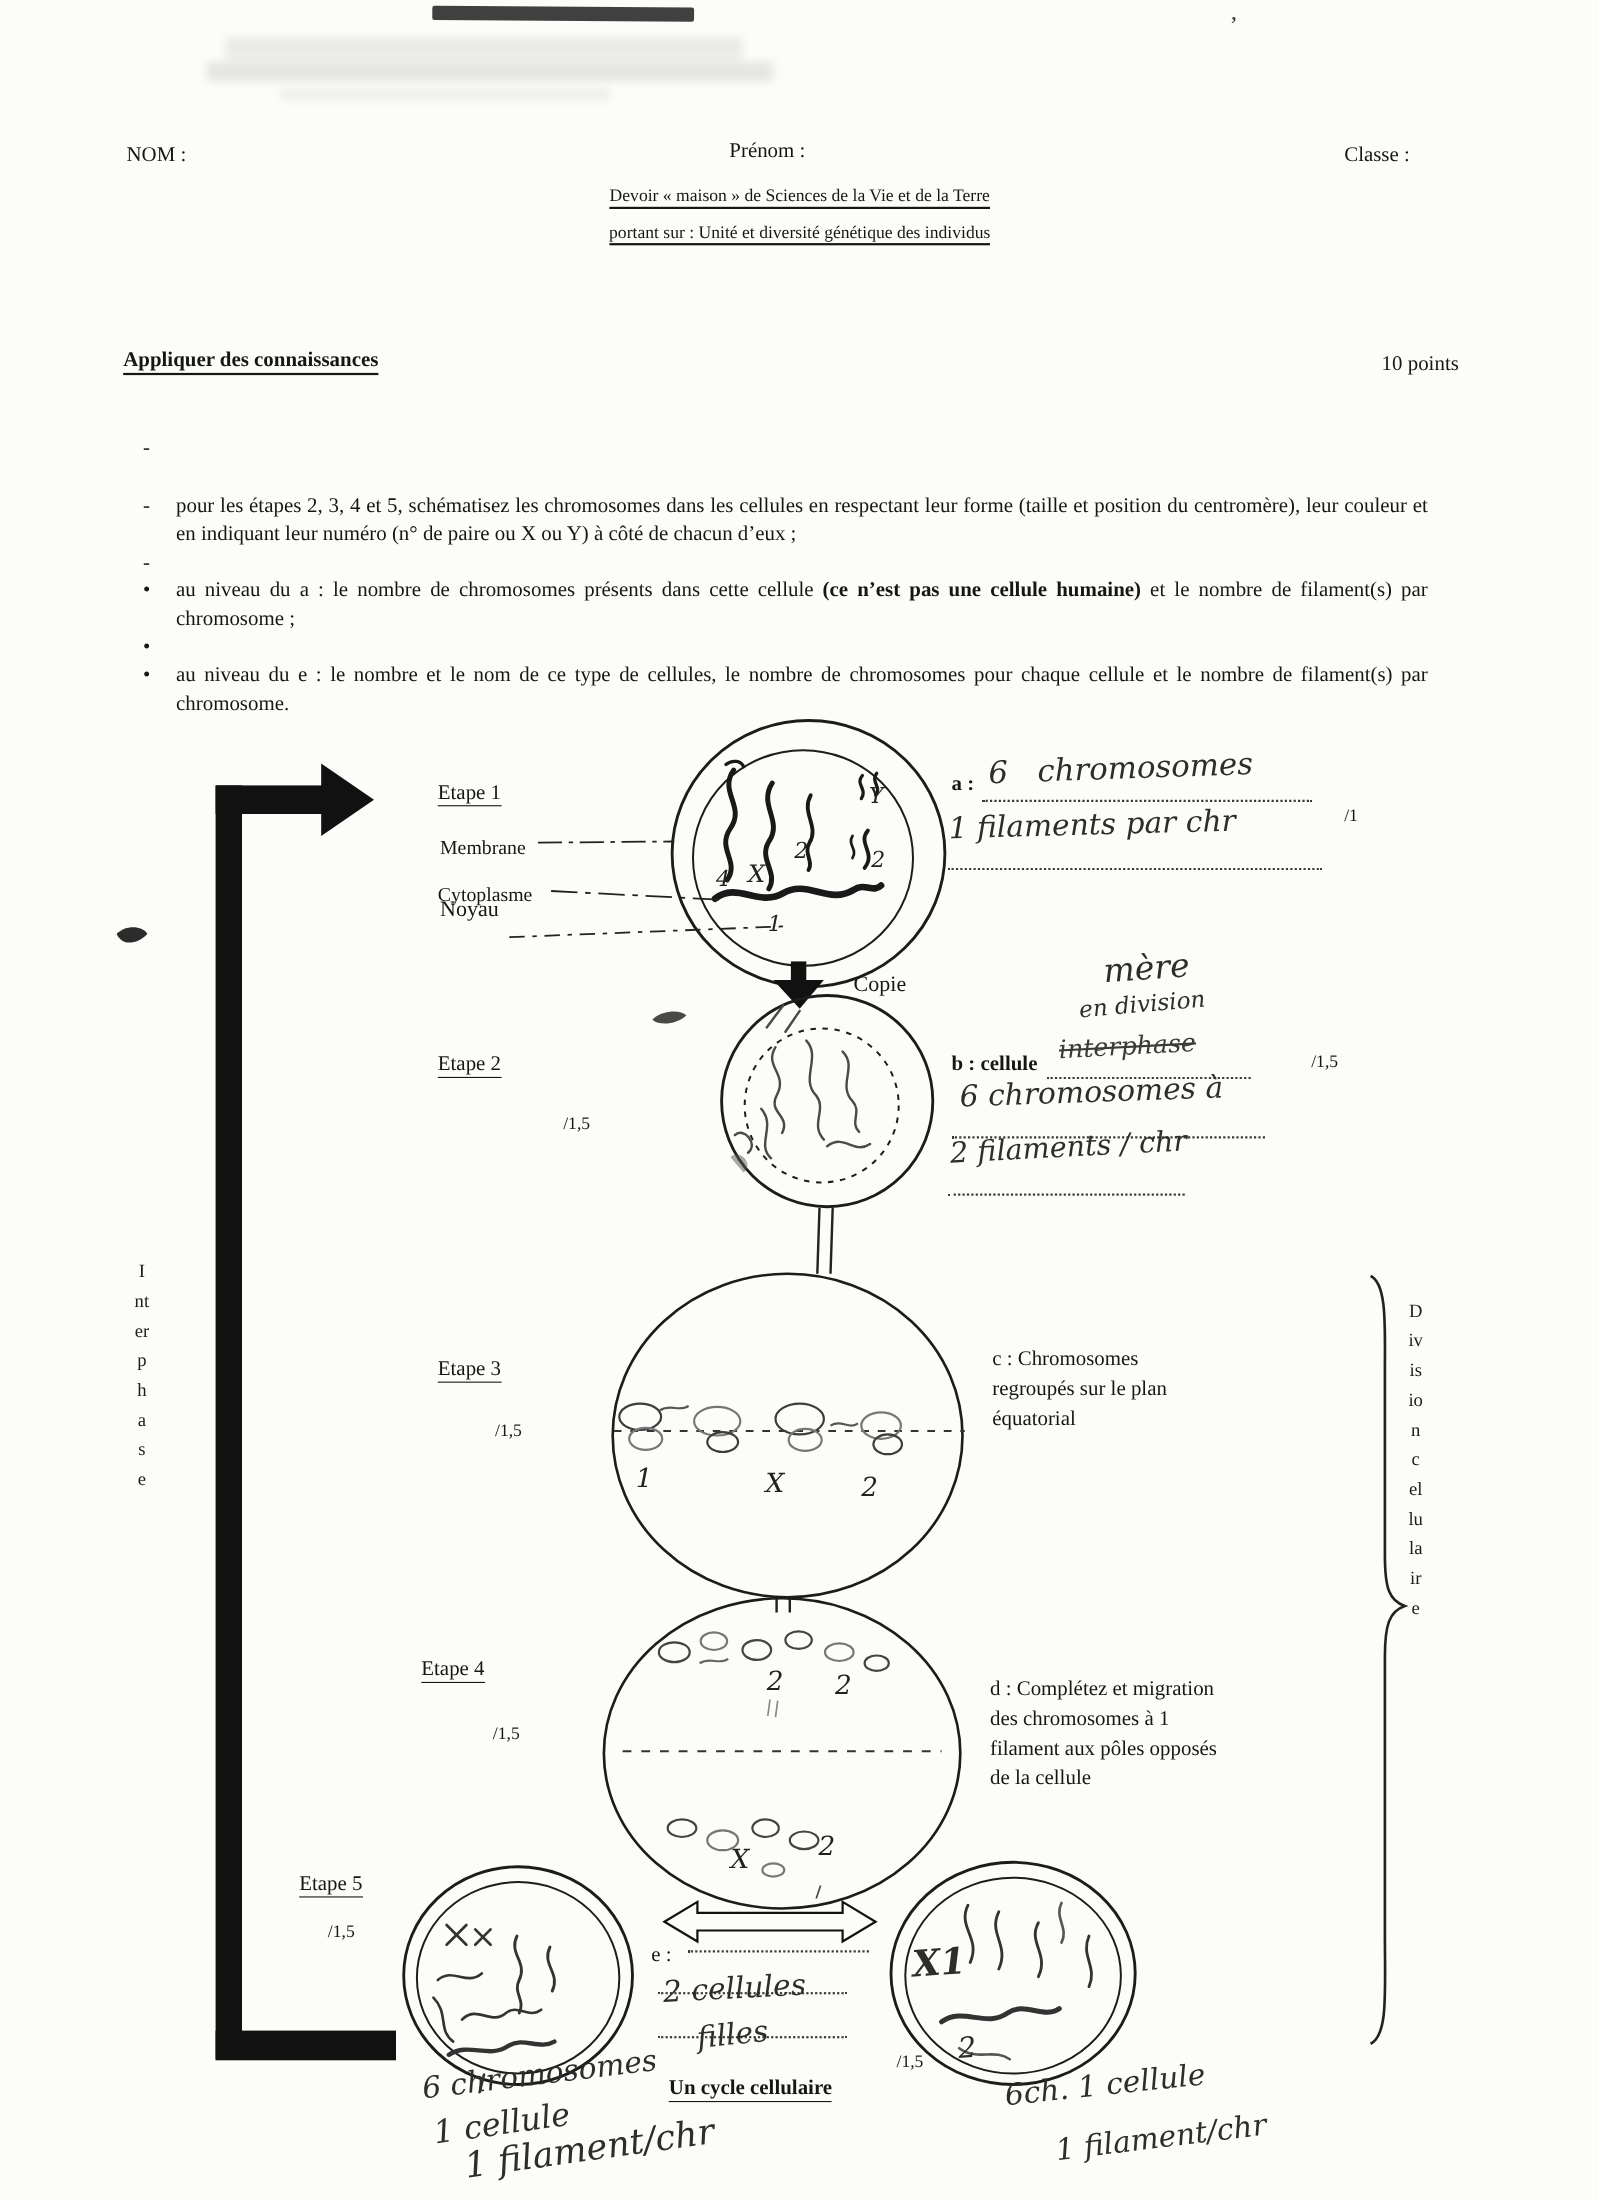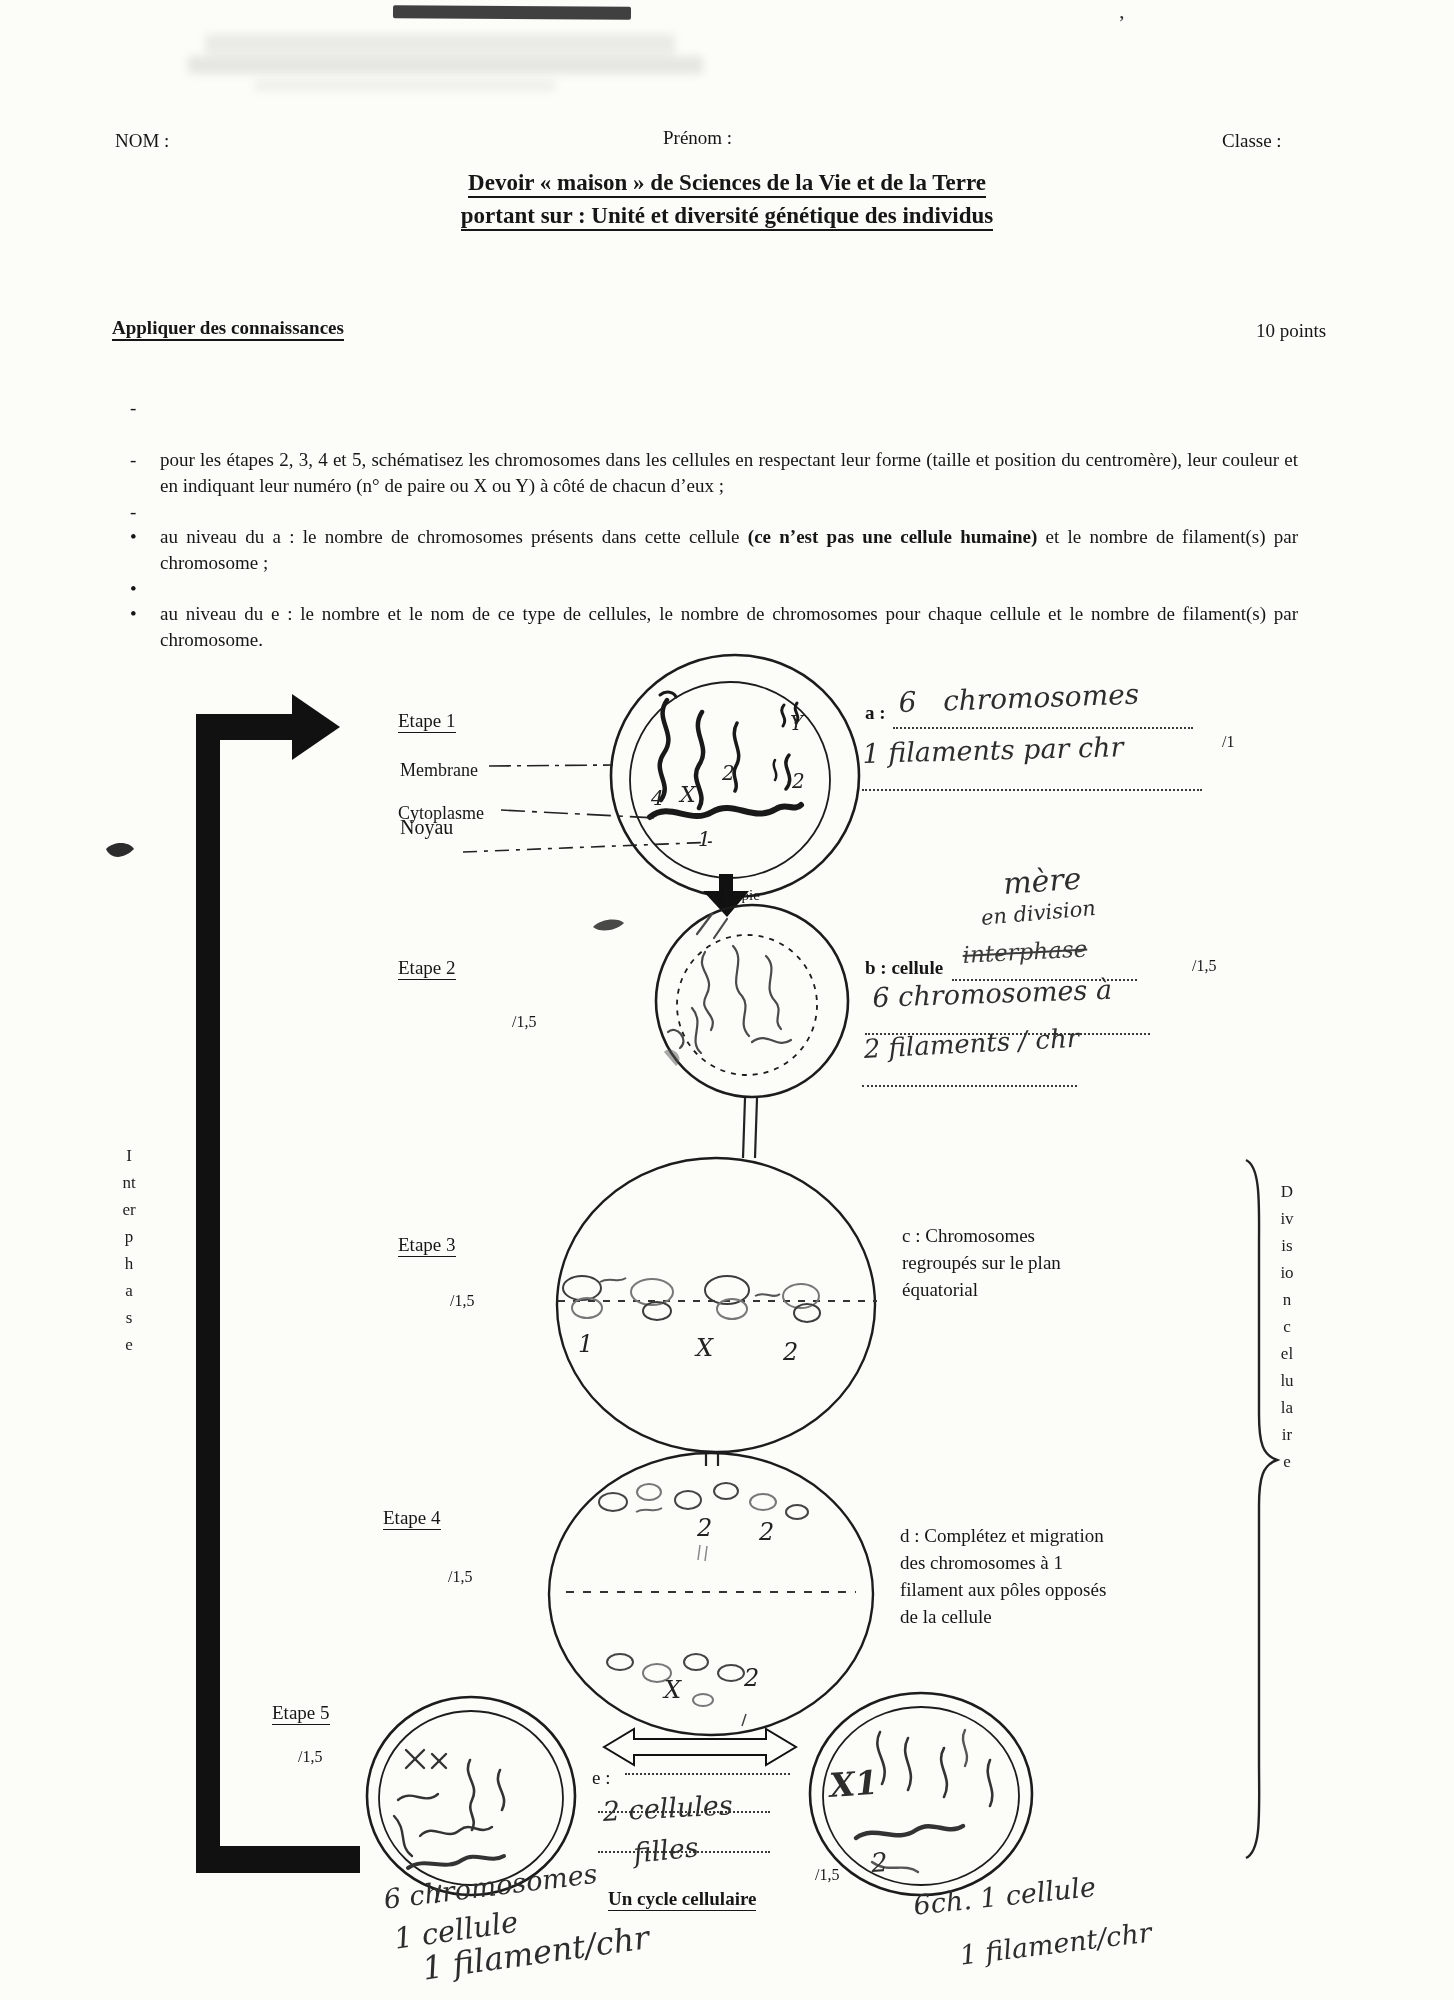--- a/index.html
+++ b/index.html
@@ -6,21 +6,21 @@
   .page{position:relative;width:1454px;height:2000px;background:#fcfcf9;
         font-family:"Liberation Serif",serif;color:#161616;overflow:hidden;}
   .abs{position:absolute;}
   .pt{font-size:19px;line-height:26px;color:#161616;z-index:2;}
   .sm{font-size:17px;}
   .bold{font-weight:bold;}
   .und{border-bottom:2px solid #161616;padding-bottom:1px;}
   .und1{border-bottom:1.6px solid #161616;padding-bottom:1px;}
   .just{text-align:justify;}
   .center{text-align:center;width:100%;}
-  .title{font-size:23px;font-weight:bold;z-index:2;}
+  .title{font-size:16px;font-weight:normal;z-index:2;}
   .hw{font-family:"DejaVu Serif",serif;font-style:italic;color:#2d2d2d;
       white-space:pre;z-index:3;transform-origin:left top;}
   .dots{border-bottom:2.5px dotted #3a3a3a;z-index:2;}
   .vert{width:14px;word-break:break-all;line-height:27px;font-size:17px;
         text-align:center;color:#1d1d1d;z-index:2;}
   .score{font-size:16px;z-index:2;}
   .ghost{background:#8d8d84;filter:blur(4px);z-index:1;}
   .svghw{font-family:"DejaVu Serif",serif;font-style:italic;fill:#222;}
   svg .cl{fill:none;stroke:#1c1c1c;}
   svg .chr{fill:none;stroke:#191919;stroke-linecap:round;}
@@ -220,21 +220,21 @@
   <div class="abs pt" style="left:398px;top:708px"><span class="und1">Etape 1</span></div>
   <div class="abs pt" style="left:398px;top:955px"><span class="und1">Etape 2</span></div>
   <div class="abs pt" style="left:398px;top:1232px"><span class="und1">Etape 3</span></div>
   <div class="abs pt" style="left:383px;top:1505px"><span class="und1">Etape 4</span></div>
   <div class="abs pt" style="left:272px;top:1700px"><span class="und1">Etape 5</span></div>
 
   <div class="abs pt sm" style="left:400px;top:757px;font-size:18px">Membrane</div>
   <div class="abs pt sm" style="left:398px;top:800px;font-size:18px">Cytoplasme</div>
   <div class="abs pt sm" style="left:400px;top:814px;font-size:20px">Noyau</div>
 
-  <div class="abs pt" style="left:724px;top:882px;font-size:15px">Copie</div>
+  <div class="abs pt" style="left:776px;top:882px;font-size:20px">Copie</div>
 
   <div class="abs pt bold" style="left:865px;top:700px">a :</div>
   <div class="abs dots" style="left:893px;top:710px;width:300px;height:17px"></div>
   <div class="abs dots" style="left:862px;top:772px;width:340px;height:17px"></div>
   <div class="abs score" style="left:1222px;top:733px">/1</div>
 
   <div class="abs pt bold" style="left:865px;top:955px">b : cellule</div>
   <div class="abs dots" style="left:952px;top:962px;width:185px;height:17px"></div>
   <div class="abs dots" style="left:865px;top:1016px;width:285px;height:17px"></div>
   <div class="abs dots" style="left:862px;top:1068px;width:215px;height:17px"></div>

